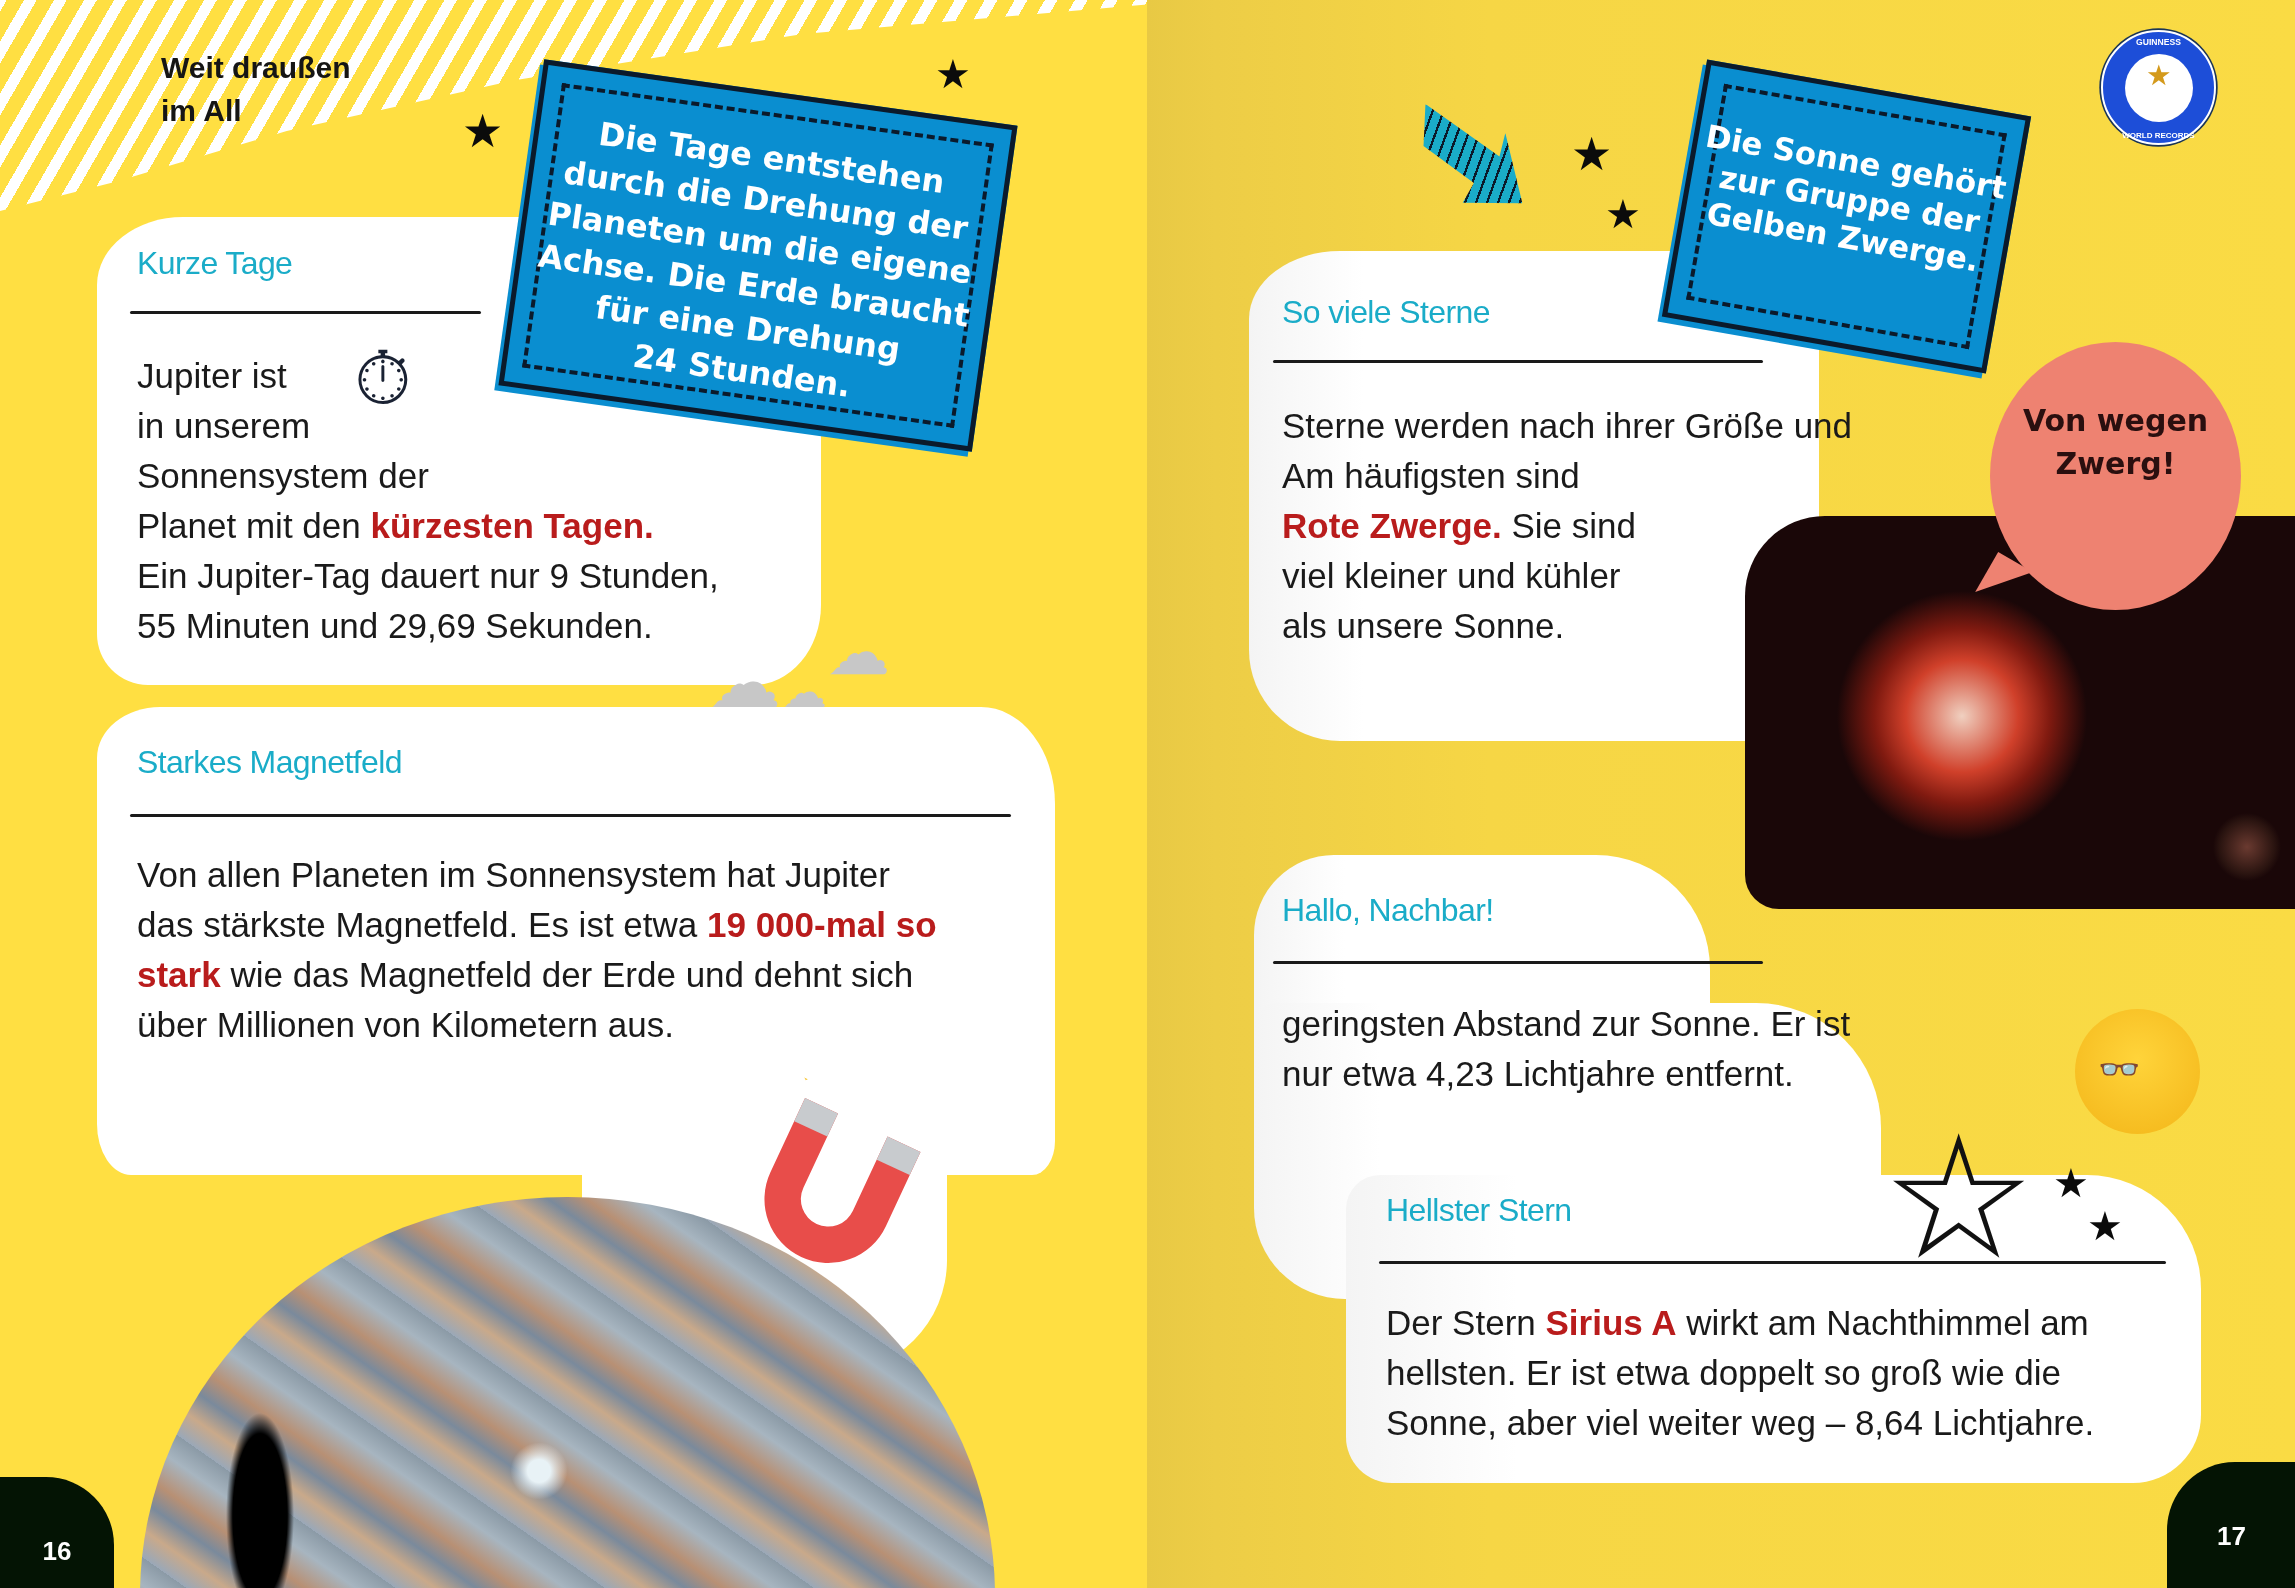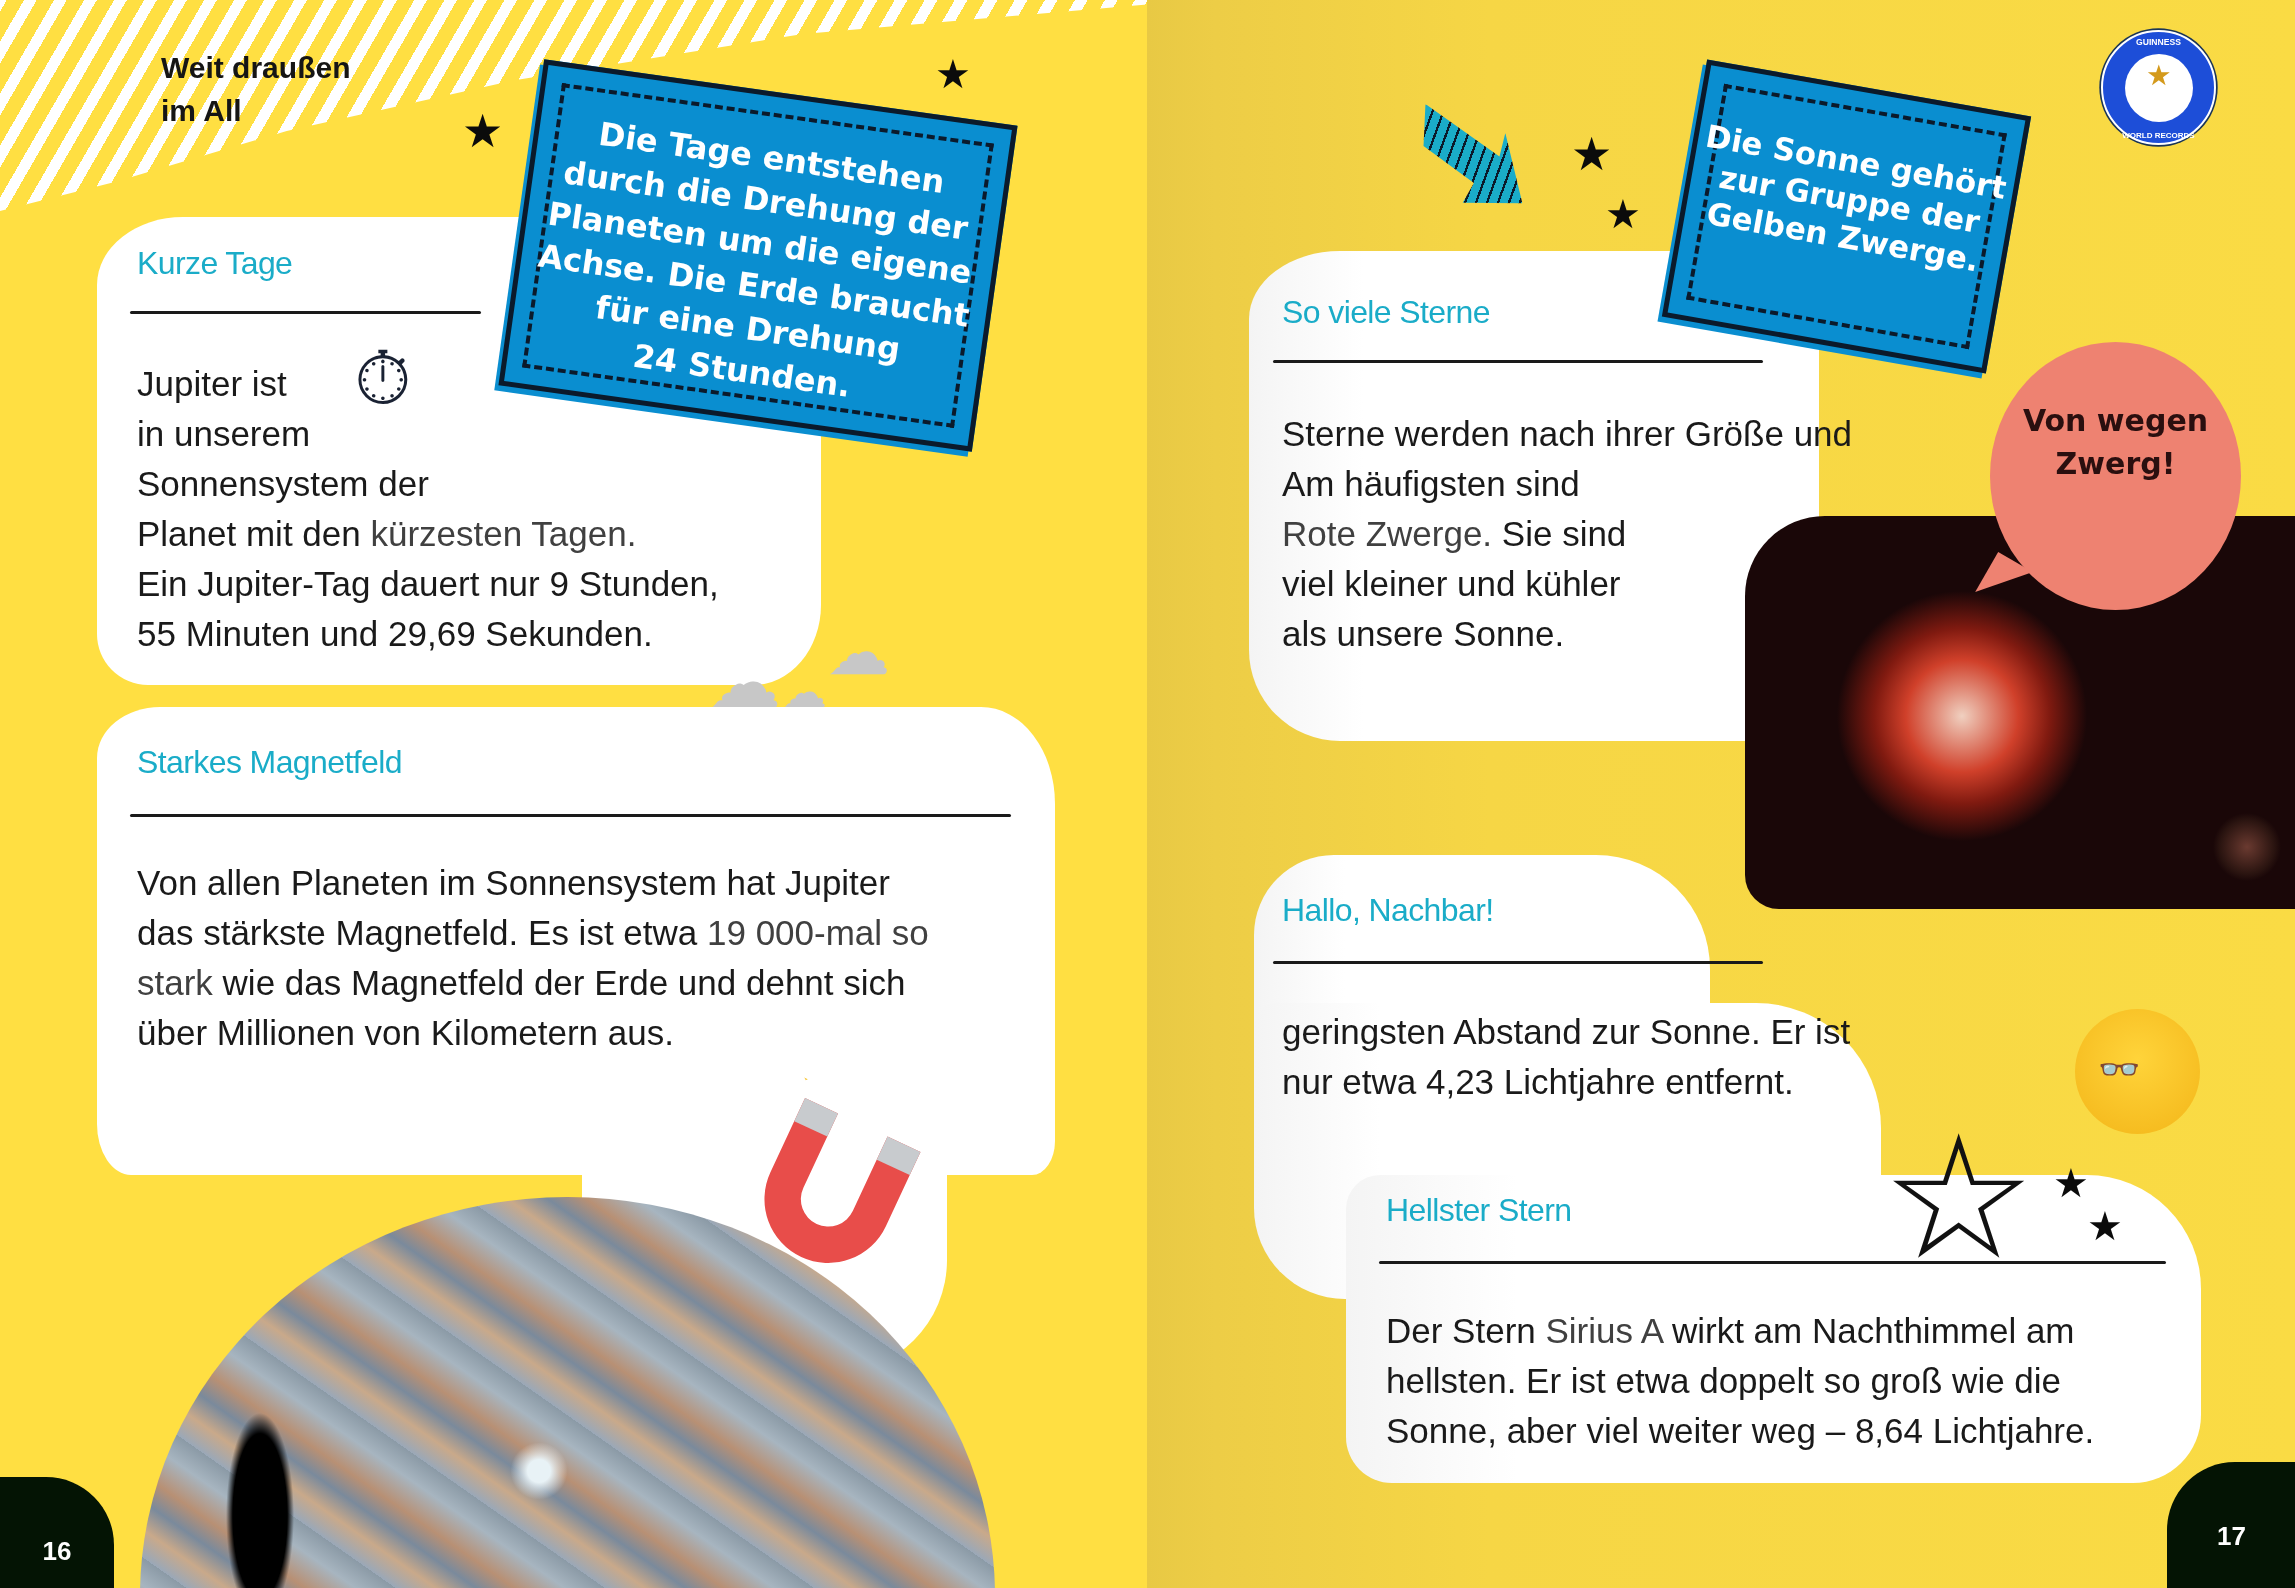--- a/index.html
+++ b/index.html
@@ -13,22 +13,22 @@
   .card{position:absolute;background:#ffffff;}
   .card-kurze{left:97px;top:217px;width:724px;height:468px;border-radius:86px 34px 68px 51px / 68px 34px 80px 51px;}
   .card-magnet{left:97px;top:707px;width:958px;height:468px;border-radius:63px 74px 23px 34px / 51px 97px 34px 51px;}
   .card-magnet-tail{left:582px;top:1055px;width:365px;height:319px;border-radius:0 0 114px 23px;}
   .card-sterne{left:1249px;top:251px;width:570px;height:490px;border-radius:91px 34px 68px 91px / 68px 34px 86px 91px;background:linear-gradient(90deg,#f4f4f4,#ffffff 20%);}
   .card-nachbar{left:1254px;top:855px;width:456px;height:399px;border-radius:80px 114px 57px 91px;background:linear-gradient(90deg,#f4f4f4,#ffffff 20%);}
   .card-nachbar2{left:1254px;top:1003px;width:627px;height:296px;border-radius:23px 125px 34px 91px;background:linear-gradient(90deg,#f4f4f4,#ffffff 20%);}
   .card-hell{left:1346px;top:1175px;width:855px;height:308px;border-radius:34px 114px 68px 46px;background:linear-gradient(90deg,#f4f4f4,#ffffff 20%);}
   .heading{position:absolute;font-weight:normal;color:#1AACC8;font-size:32px;letter-spacing:-0.6px;}
   .rule{position:absolute;height:2.9px;background:#1a1a1a;border-radius:1.7px;}
-  .body{position:absolute;font-size:35px;line-height:50px;color:#1a1a1a;margin-top:8px;}
-  .hl{color:#404040;font-weight:normal;}
+  .body{position:absolute;font-size:35px;line-height:50px;color:#1a1a1a;}
+  .hl{color:#b91c1c;font-weight:bold;}
   .bluebox{position:absolute;background:#0A8ED0;border:5.1px solid #0b1a2b;box-shadow:-3.4px 5.7px 0 #0a8ed0;}
   .bluebox .dash{position:absolute;inset:16px;border:4.6px dashed #0b1a2b;}
   .bluebox .txt{position:absolute;left:0;right:0;text-align:center;color:#ffffff;font-weight:bold;font-family:"DejaVu Sans",sans-serif;}
   .box1{left:519px;top:91px;width:468px;height:319px;transform:rotate(8deg);}
   .box1 .txt{top:40px;font-size:32px;line-height:43px;}
   .box2{left:1682px;top:86px;width:319px;height:251px;transform:rotate(10deg);}
   .box2 .txt{top:51px;font-size:31px;line-height:38px;}
   .pagenum{position:absolute;width:114px;height:148px;background:#041404;color:#ffffff;font-weight:bold;font-size:26px;display:flex;align-items:center;justify-content:center;}
   .pn-left{left:0;top:1477px;border-radius:0 68px 0 0;}
   .pn-right{left:2167px;top:1462px;border-radius:68px 0 0 0;width:129px;}

